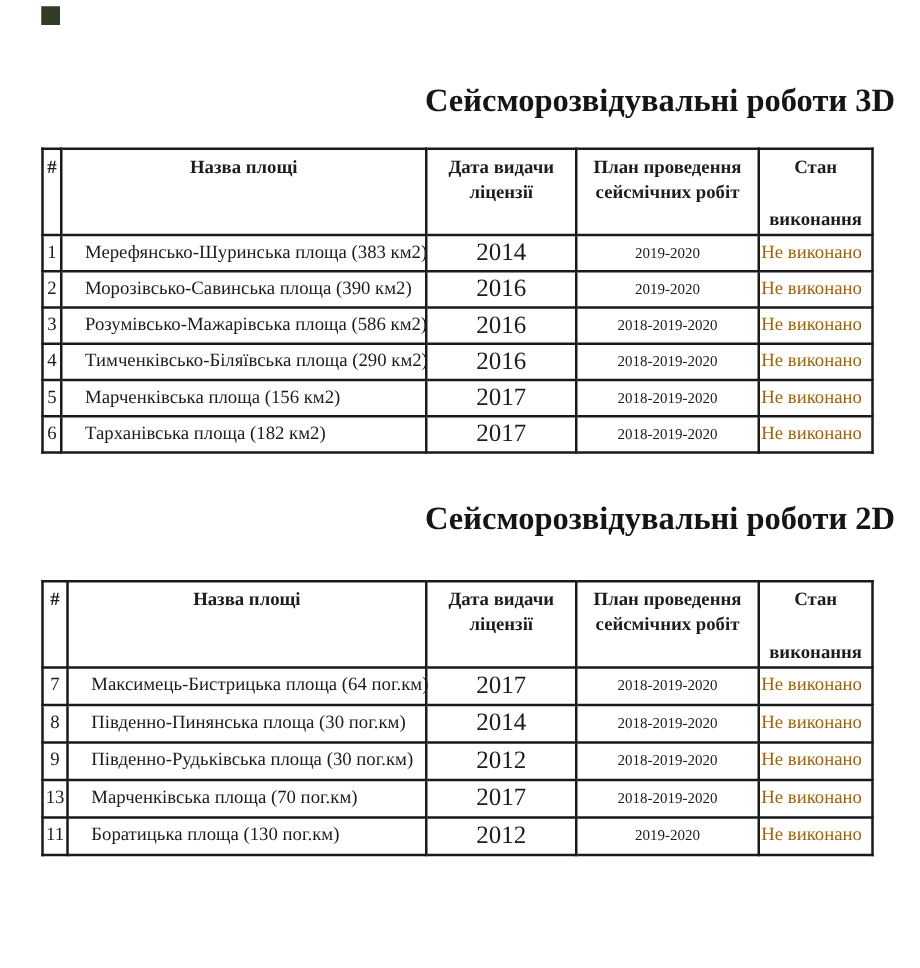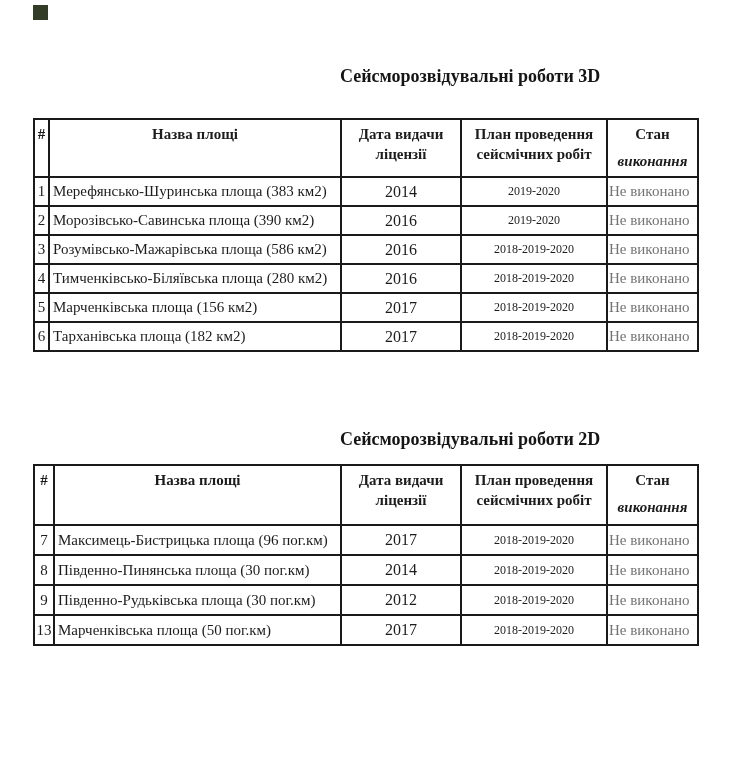--- a/index.html
+++ b/index.html
@@ -14,27 +14,27 @@
 
   .corner-mark {
     position: absolute; left: 33px; top: 5px;
     width: 15px; height: 15px;
     background: #333c26;
   }
 
   .doc-title {
     position: absolute;
     left: 340px;
-    font-size: 18px;
+    font-size: 26px;
     font-weight: bold;
     color: #151515;
     white-space: nowrap;
   }
   .title-3d { top: 66px; }
-  .title-2d { top: 429px; }
+  .title-2d { top: 400px; }
 
   table.seis-table {
     position: absolute;
     left: 33px;
     border-collapse: collapse;
     table-layout: fixed;
     width: 664px;
     background: #ffffff;
   }
   .t1 { top: 118px; }
@@ -52,32 +52,32 @@
     font-weight: bold;
     text-align: center;
     line-height: 1.35;
   }
   .t1 thead tr { height: 58px; }
   .t2 thead tr { height: 60px; }
   .t1 tbody tr { height: 29px; }
   .t2 tbody tr { height: 30px; }
 
   .hl { display: block; }
-  .hl-gap { display: block; margin-top: 7px; font-style: italic; }
+  .hl-gap { display: block; margin-top: 22px; }
 
   .seis-table td { vertical-align: middle; font-size: 15px; }
   td.cell-num   { text-align: center; }
-  td.cell-name  { text-align: left; padding-left: 3px; white-space: nowrap; }
-  td.cell-year  { text-align: center; font-size: 16px; border-radius: 13px; }
+  td.cell-name  { text-align: left; padding-left: 18px; white-space: nowrap; }
+  td.cell-year  { text-align: center; font-size: 20px; border-radius: 13px; }
   td.cell-plan  { text-align: center; font-size: 12px; }
   td.cell-status {
     text-align: left;
     padding-left: 1px;
     white-space: nowrap;
-    color: #737373;
+    color: #a16207;
   }
 </style>
 </head>
 <body>
 
 <div class="page">
 
   <div class="corner-mark"></div>
 
   <div class="doc-title title-3d">Сейсморозвідувальні роботи 3D</div>
@@ -125,21 +125,21 @@
       </tr>
       <tr>
         <td class="cell-num">3</td>
         <td class="cell-name">Розумівсько-Мажарівська площа (586 км2)</td>
         <td class="cell-year">2016</td>
         <td class="cell-plan">2018-2019-2020</td>
         <td class="cell-status">Не виконано</td>
       </tr>
       <tr>
         <td class="cell-num">4</td>
-        <td class="cell-name">Тимченківсько-Біляївська площа (280 км2)</td>
+        <td class="cell-name">Тимченківсько-Біляївська площа (290 км2)</td>
         <td class="cell-year">2016</td>
         <td class="cell-plan">2018-2019-2020</td>
         <td class="cell-status">Не виконано</td>
       </tr>
       <tr>
         <td class="cell-num">5</td>
         <td class="cell-name">Марченківська площа (156 км2)</td>
         <td class="cell-year">2017</td>
         <td class="cell-plan">2018-2019-2020</td>
         <td class="cell-status">Не виконано</td>
@@ -178,42 +178,49 @@
         </th>
         <th>
           <span class="hl">Стан</span>
           <span class="hl-gap">виконання</span>
         </th>
       </tr>
     </thead>
     <tbody>
       <tr>
         <td class="cell-num">7</td>
-        <td class="cell-name">Максимець-Бистрицька площа (96 пог.км)</td>
+        <td class="cell-name">Максимець-Бистрицька площа (64 пог.км)</td>
         <td class="cell-year">2017</td>
         <td class="cell-plan">2018-2019-2020</td>
         <td class="cell-status">Не виконано</td>
       </tr>
       <tr>
         <td class="cell-num">8</td>
         <td class="cell-name">Південно-Пинянська площа (30 пог.км)</td>
         <td class="cell-year">2014</td>
         <td class="cell-plan">2018-2019-2020</td>
         <td class="cell-status">Не виконано</td>
       </tr>
       <tr>
         <td class="cell-num">9</td>
         <td class="cell-name">Південно-Рудьківська площа (30 пог.км)</td>
         <td class="cell-year">2012</td>
         <td class="cell-plan">2018-2019-2020</td>
         <td class="cell-status">Не виконано</td>
       </tr>
       <tr>
         <td class="cell-num">13</td>
-        <td class="cell-name">Марченківська площа (50 пог.км)</td>
-        <td class="cell-year">2017</td>
-        <td class="cell-plan">2018-2019-2020</td>
+        <td class="cell-name">Марченківська площа (70 пог.км)</td>
+        <td class="cell-year">2017</td>
+        <td class="cell-plan">2018-2019-2020</td>
+        <td class="cell-status">Не виконано</td>
+      </tr>
+      <tr>
+        <td class="cell-num">11</td>
+        <td class="cell-name">Боратицька площа (130 пог.км)</td>
+        <td class="cell-year">2012</td>
+        <td class="cell-plan">2019-2020</td>
         <td class="cell-status">Не виконано</td>
       </tr>
     </tbody>
   </table>
 
 </div>
 
 </body></html>

